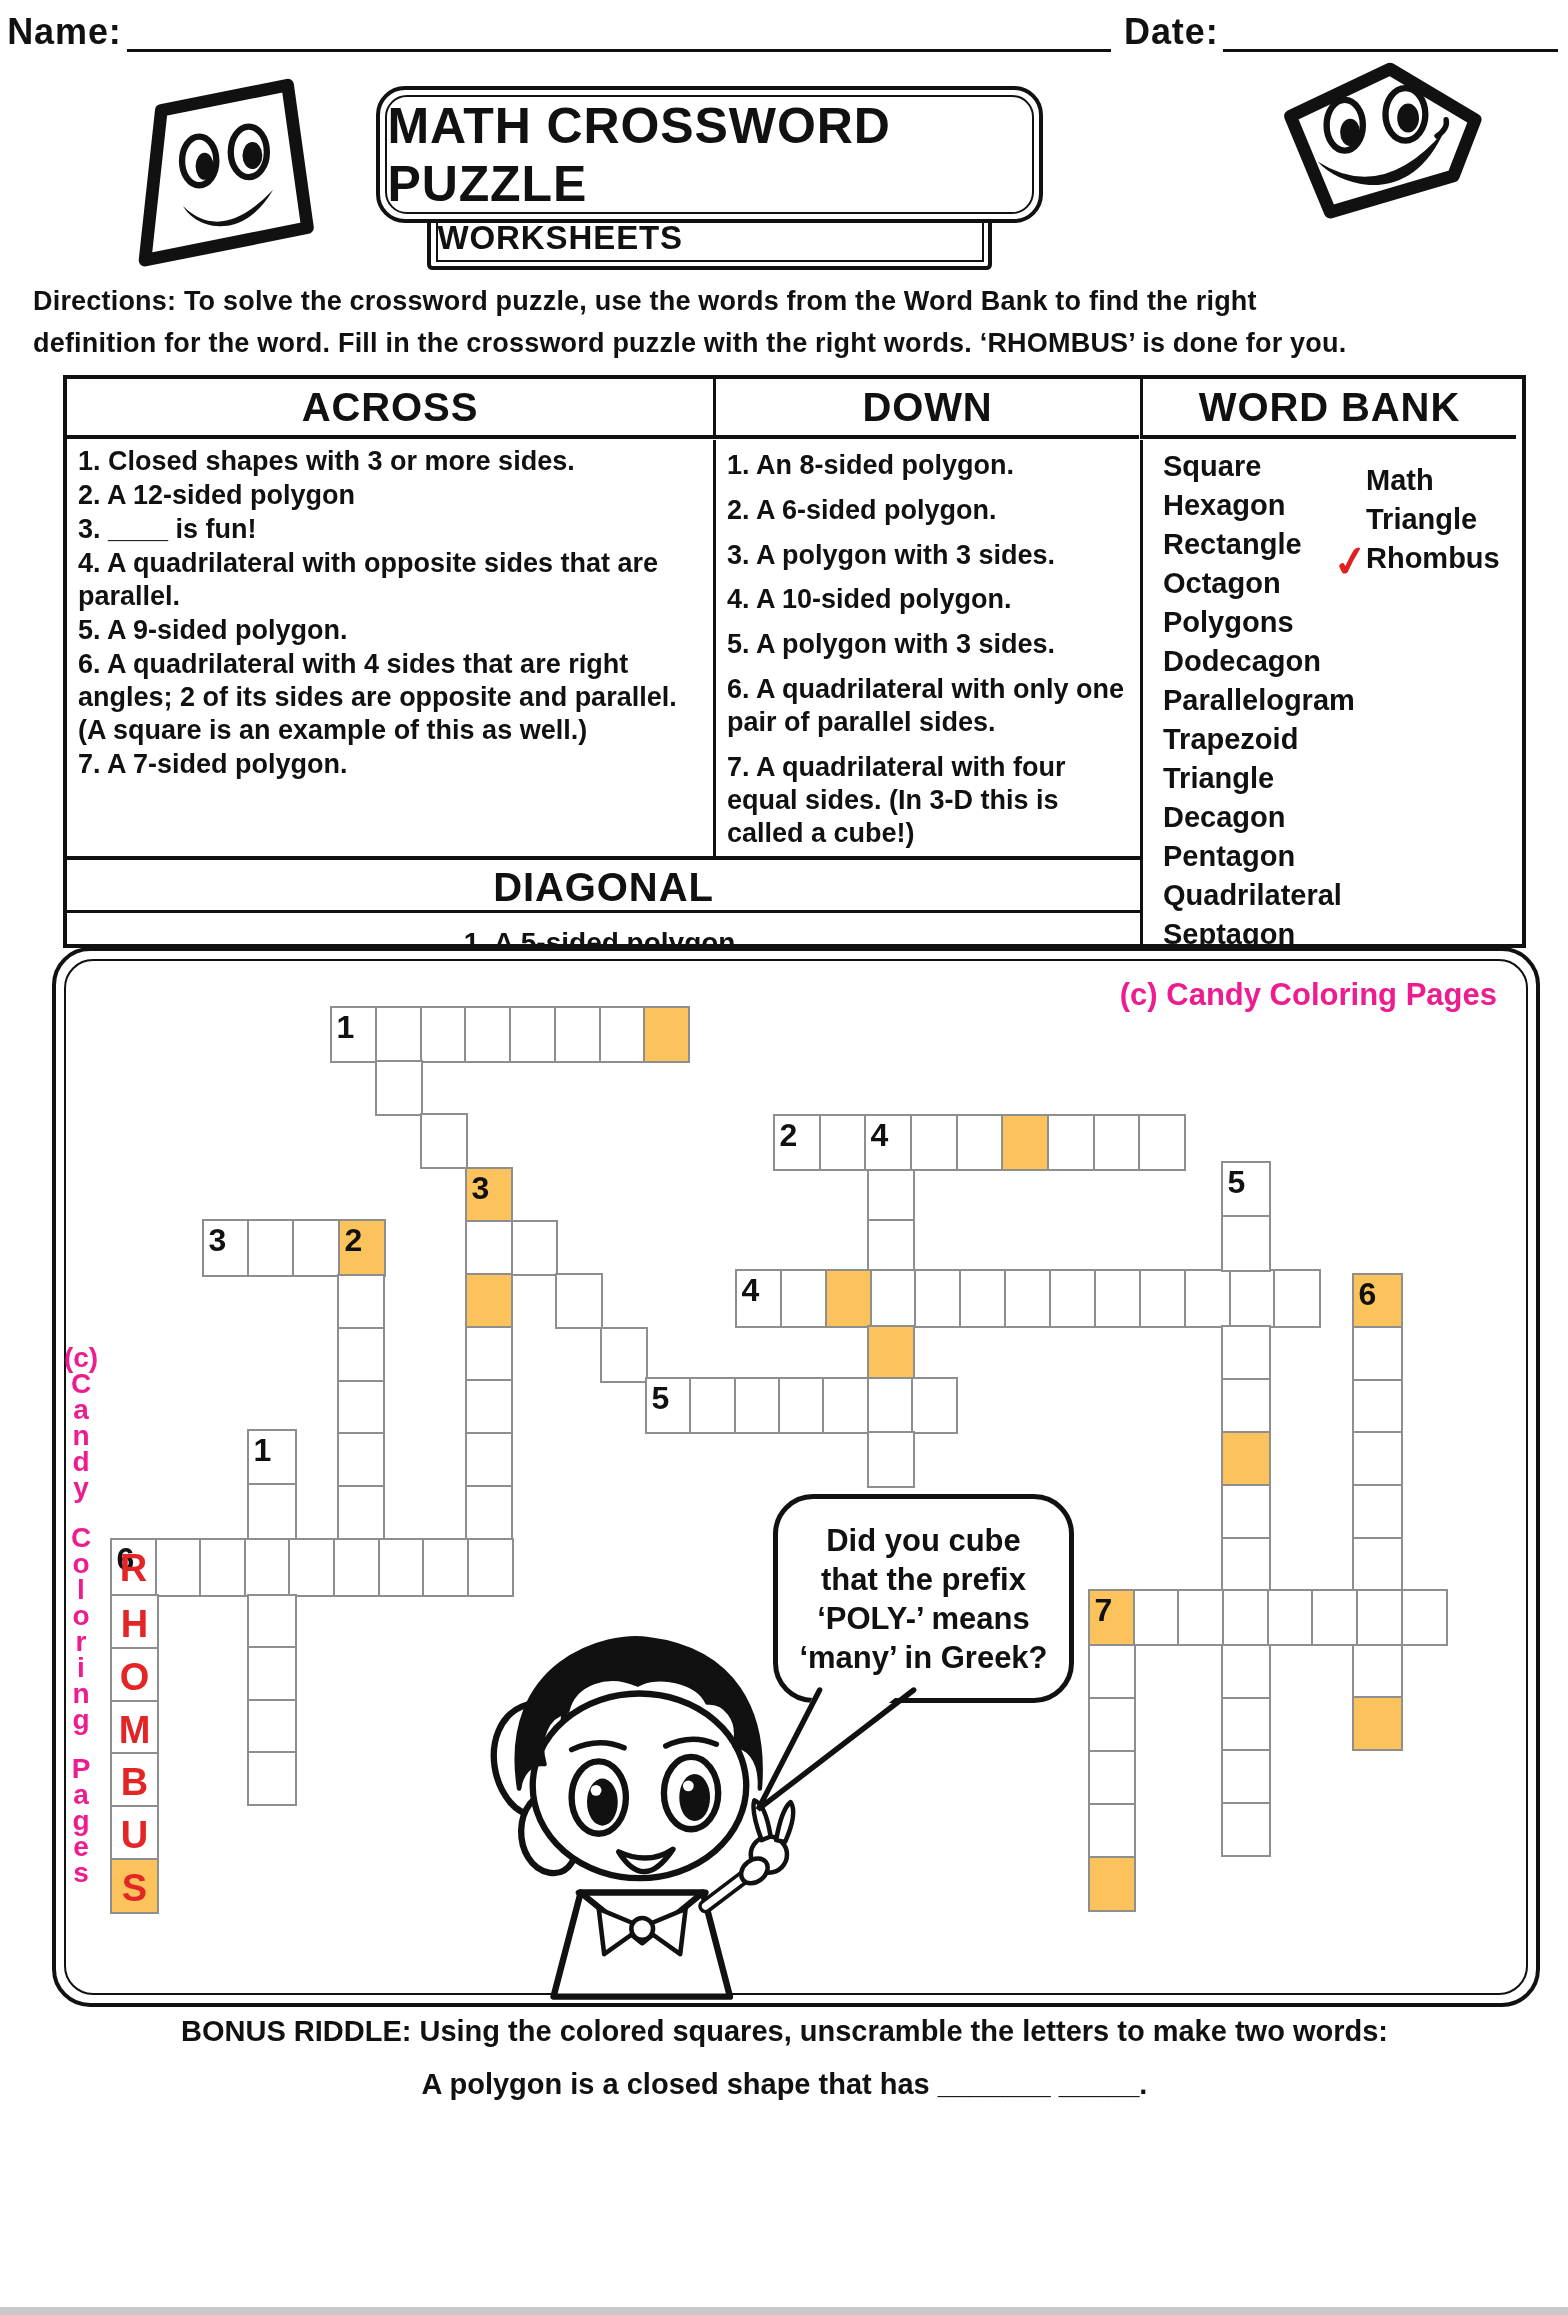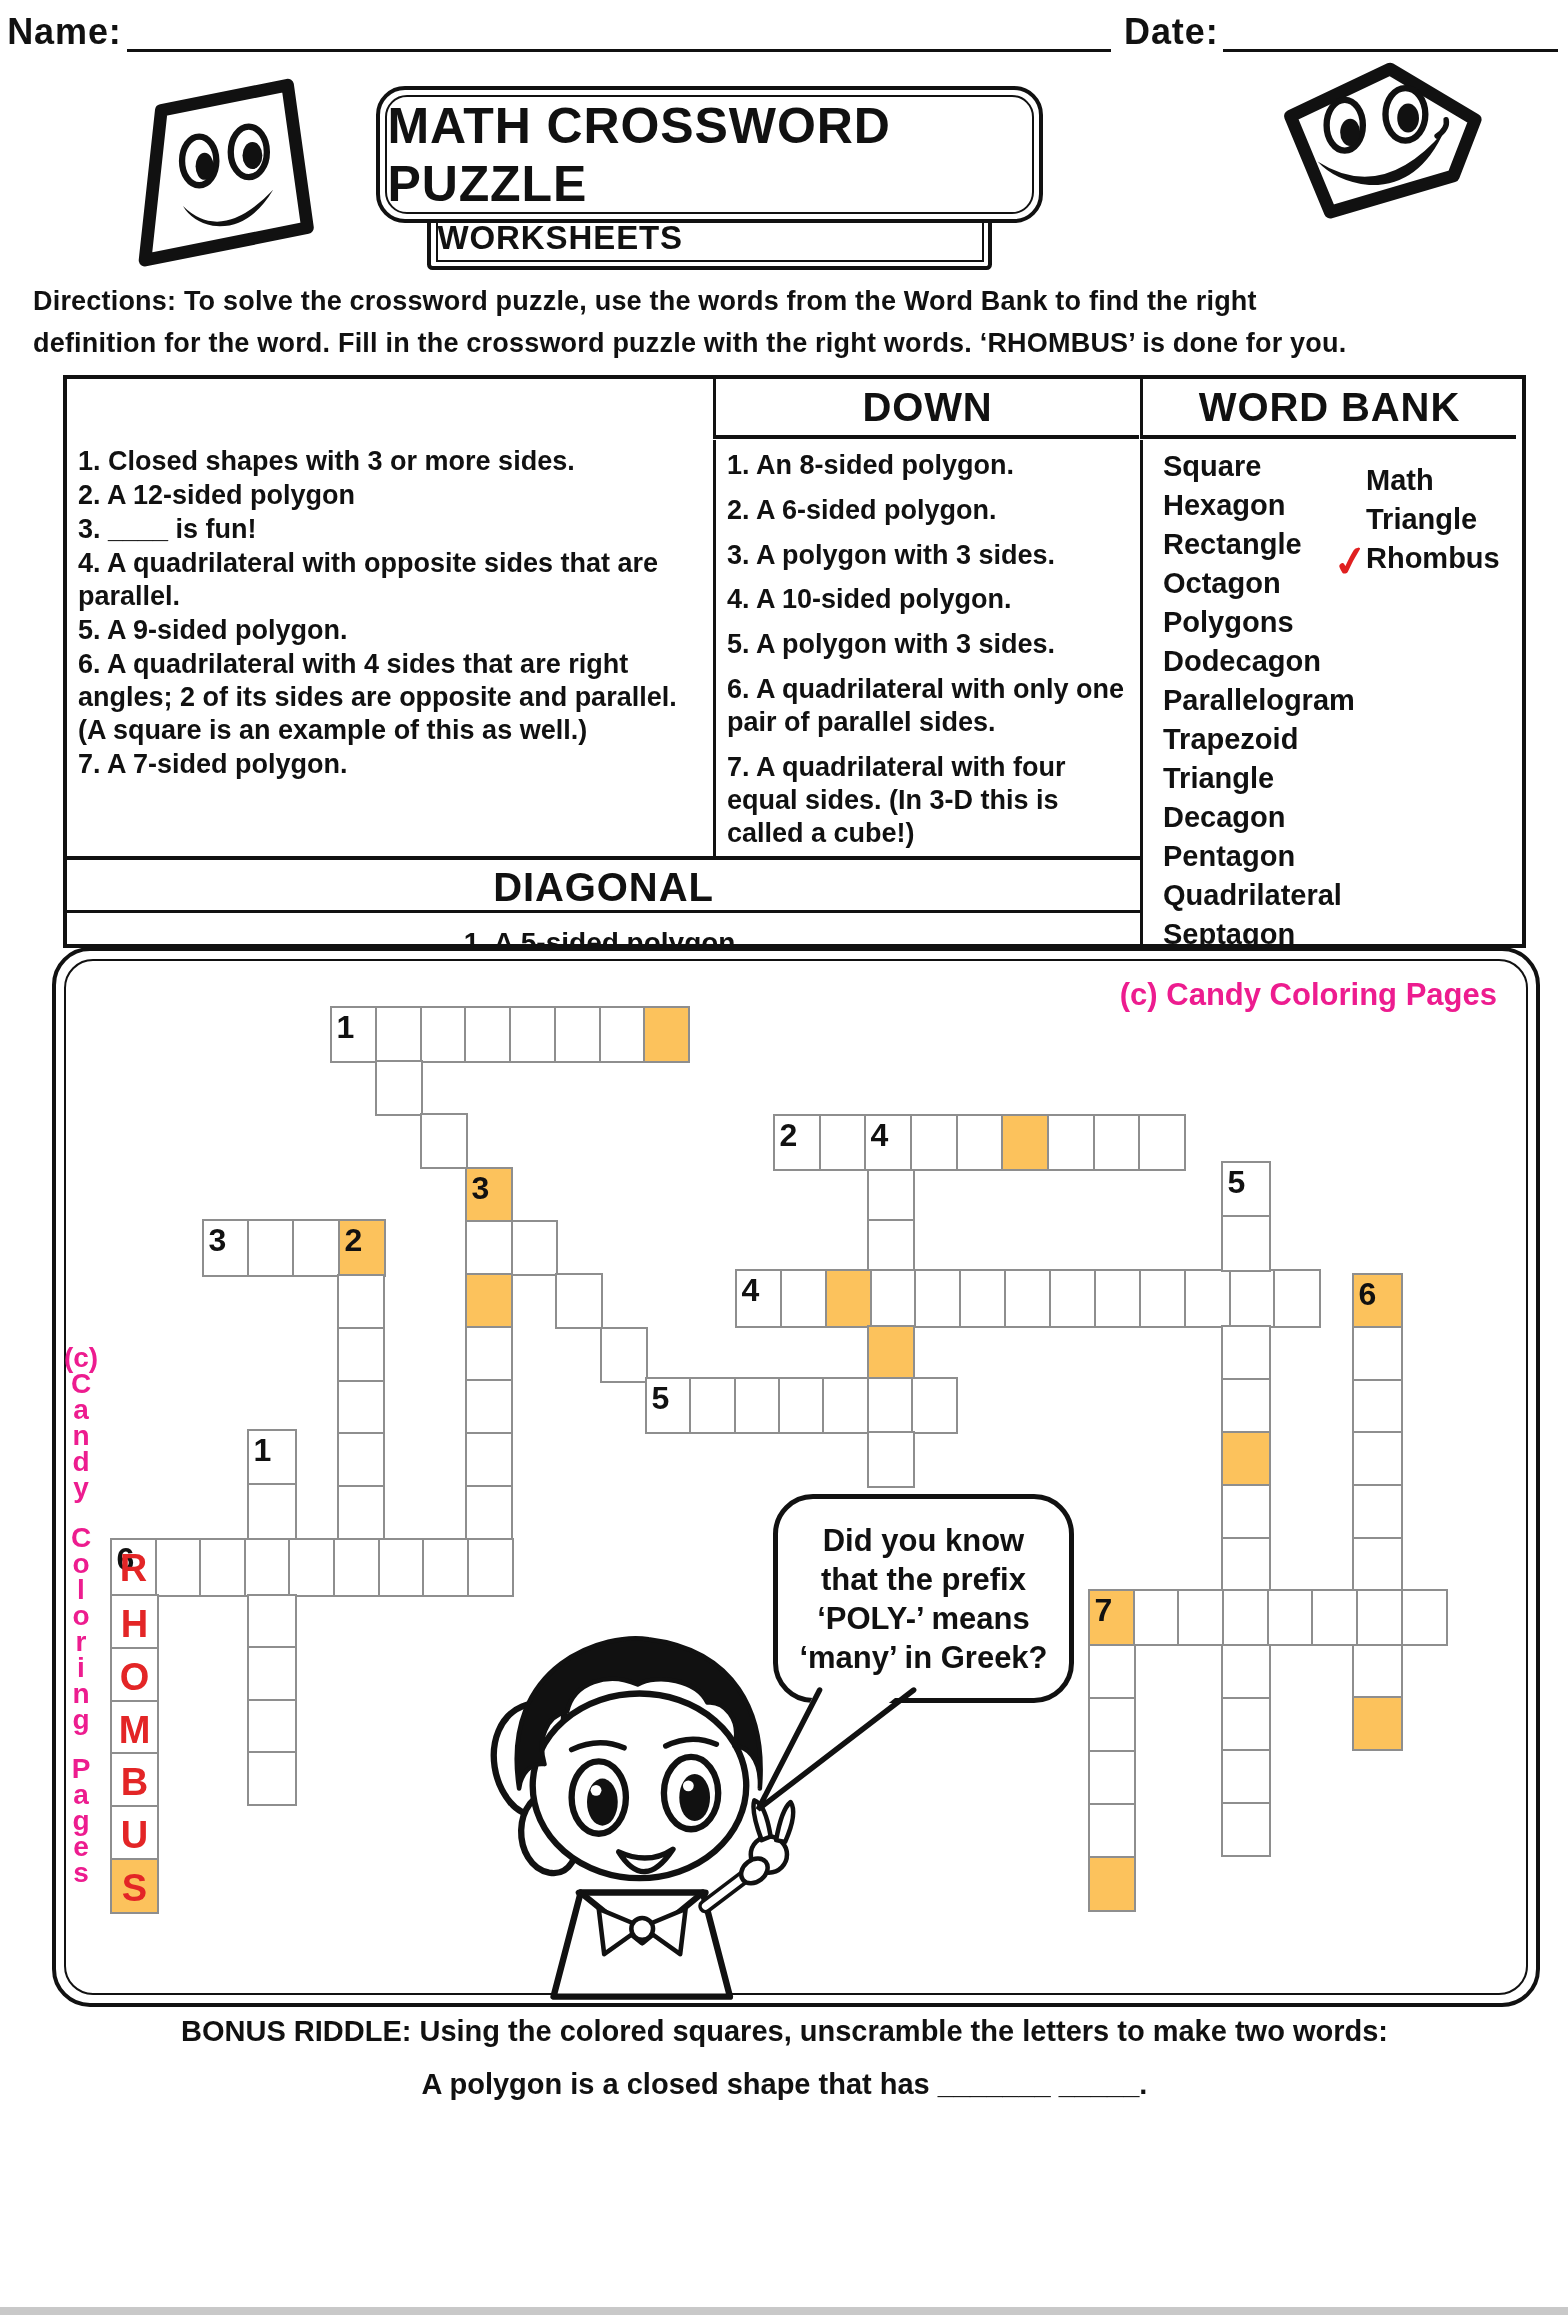--- a/index.html
+++ b/index.html
@@ -114,20 +114,21 @@
   <div class="abs subtitle-box">
     <div class="subtitle-inner">POLYGONS MATH WORKSHEETS</div>
   </div>
 
   <div class="abs directions">
     <div>Directions: To solve the crossword puzzle, use the words from the Word Bank to find the right</div>
     <div>definition for the word. Fill in the crossword puzzle with the right words. ‘RHOMBUS’ is done for you.</div>
   </div>
 
   <div class="abs clue-table">
+    <div class="thead" id="th-across">ACROSS</div>
     <div class="thead abs" id="th-down">DOWN</div>
     <div class="thead abs" id="th-bank">WORD BANK</div>
 
     <div class="tbody abs" id="across-cell">
         <div class="clue across-clue">1. Closed shapes with 3 or more sides.</div>
         <div class="clue across-clue">2. A 12-sided polygon</div>
         <div class="clue across-clue">3. ____ is fun!</div>
         <div class="clue across-clue">4. A quadrilateral with opposite sides that are parallel.</div>
         <div class="clue across-clue">5. A 9-sided polygon.</div>
         <div class="clue across-clue">6. A quadrilateral with 4 sides that are right angles; 2 of its sides are opposite and parallel. (A square is an example of this as well.)</div>
@@ -429,21 +430,21 @@
       <circle cx="198" cy="370" r="12"></circle>
       <circle cx="338" cy="288" r="20"></circle>
       <path d="M330,272 Q318,240 322,228 Q334,232 340,268 Z"></path>
       <path d="M346,272 Q352,238 362,230 Q370,242 356,274 Z"></path>
       <ellipse cx="322" cy="306" rx="16" ry="12" transform="rotate(-38 322 306)"></ellipse>
     </g>
   </svg>
 
   <div class="abs bubble">
     <div>
-        <div class="bubble-line">Did you know</div>
+        <div class="bubble-line">Did you cube</div>
         <div class="bubble-line">that the prefix</div>
         <div class="bubble-line">‘POLY-’ means</div>
         <div class="bubble-line">‘many’ in Greek?</div>
       </div>
   </div>
   <svg class="abs" id="bubble-tail" width="190" height="136" viewBox="0 0 210 150">
     <polygon points="88,4 192,4 20,144" fill="#fff"></polygon>
     <path d="M88,12 L20,144 L192,12" fill="none" stroke="#111" stroke-width="6" stroke-linecap="round"></path>
   </svg>
 

